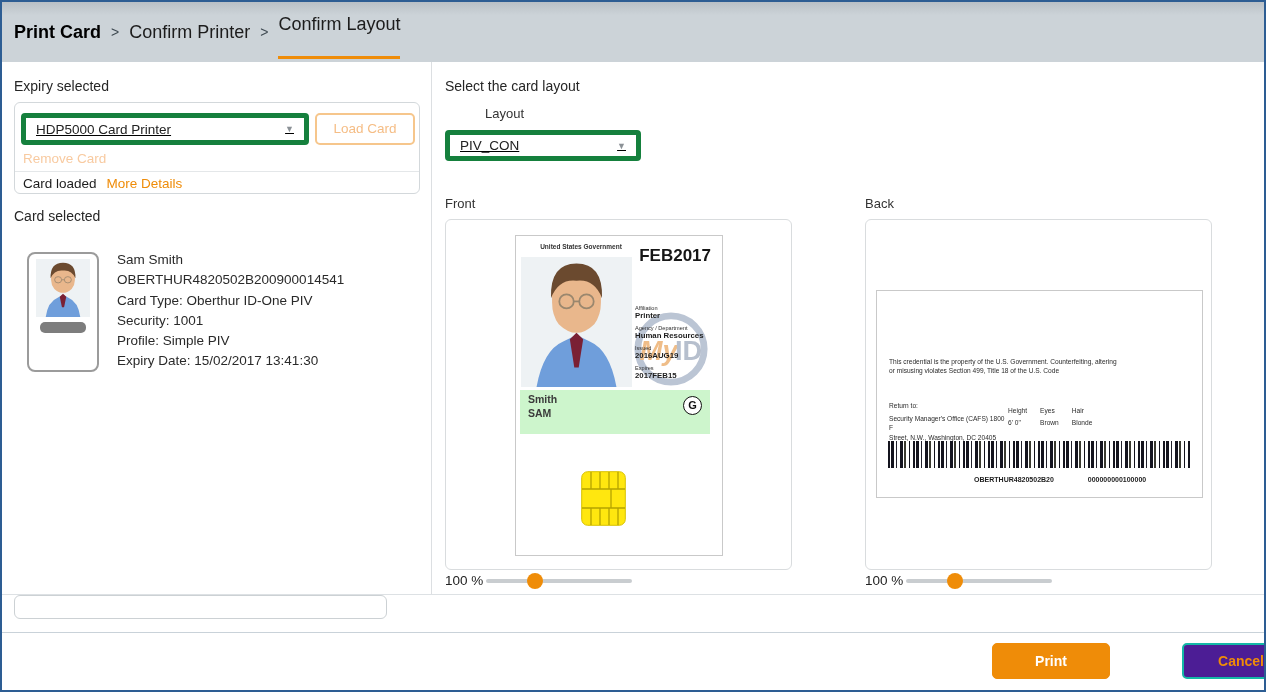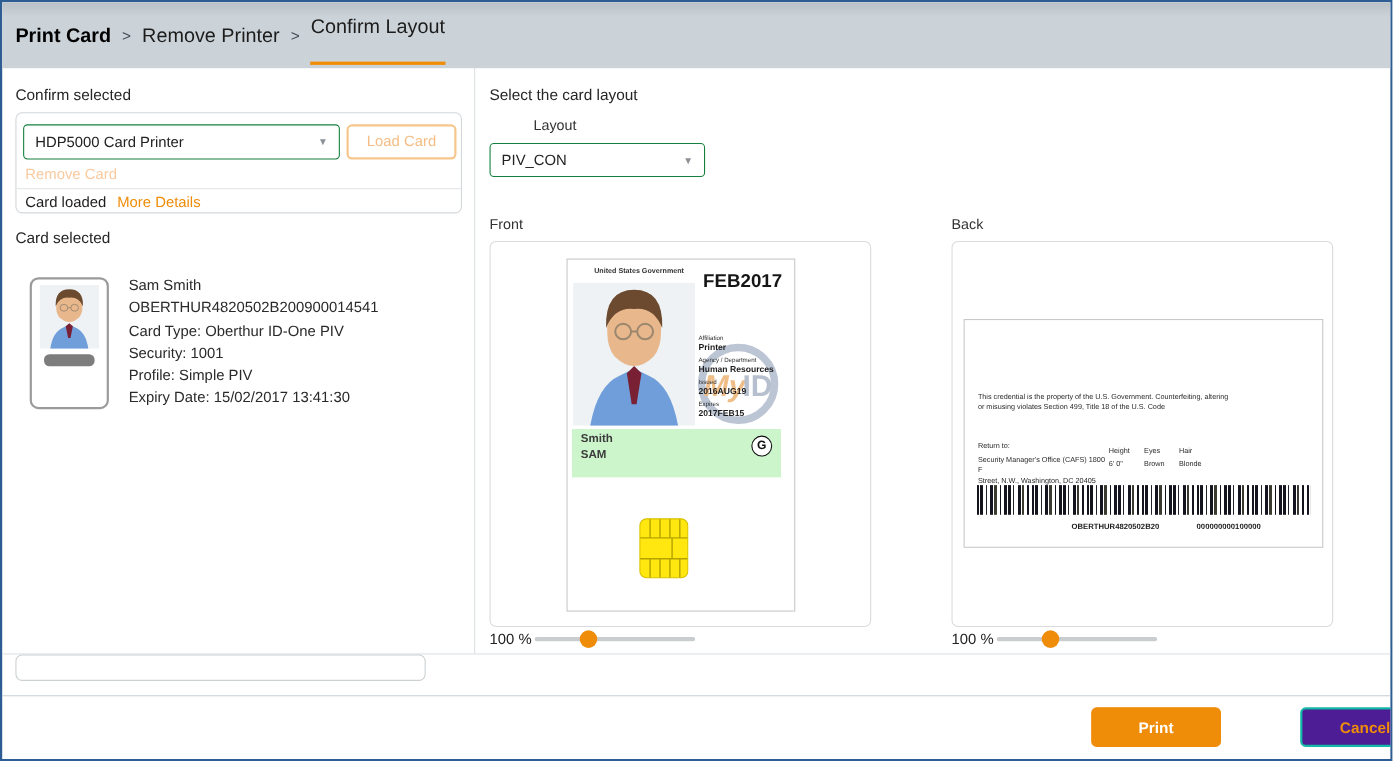--- a/index.html
+++ b/index.html
@@ -28,22 +28,22 @@
 
   .section-title { font-size:14px; color:#262626; }
 
   
   .printer-group {
     position:absolute; left:12px; top:100px; width:406px; height:92px;
     border:1px solid #d3d8db; border-radius:6px; background:#fff;
   }
   .dropdown {
     display:flex; align-items:center; justify-content:space-between;
-    background:#fff; border:1px solid #15803d; border-radius:4px;
-    padding:0 10px; cursor:pointer;
+    background:#fff; border:5px solid #15803d; border-radius:4px;
+    padding:0 10px; cursor:pointer;text-decoration:underline;
   }
   .dropdown .val { font-size:13.5px; color:#222; }
   .dropdown .chev { font-size:9px; color:#8b9196; }
   .load-card-btn {
     position:absolute; left:300px; top:10px; width:100px; height:32px;
     border:2px solid #f6c68c; border-radius:5px; background:#fff;
     color:#f5bd85; font-size:13.5px; text-align:center; line-height:28px; cursor:default;
   }
   .remove-card { position:absolute; left:8px; top:48px; font-size:13.5px; color:#f8caa0; cursor:default; }
   .group-sep { position:absolute; left:0px; right:0px; top:68px; height:1px; background:#e4e7e9; }
@@ -125,28 +125,28 @@
   .btn-cancel { left:1180px; background:#4c1d95; border:2px solid #14b8a6; color:#ef8c08; }
 </style>
 </head>
 <body>
 
 <div class="window">
 
   <div class="header">
     <span class="crumb first">Print Card</span>
     <span class="crumb-sep">&gt;</span>
-    <span class="crumb">Remove Printer</span>
+    <span class="crumb">Confirm Printer</span>
     <span class="crumb-sep">&gt;</span>
     <span class="crumb active">Confirm Layout</span>
   </div>
 
   <div class="vdivider"></div>
 
-  <div class="abs section-title" style="left:12px; top:76px;">Confirm selected</div>
+  <div class="abs section-title" style="left:12px; top:76px;">Expiry selected</div>
 
   <div class="printer-group">
     <div class="dropdown abs" style="left:6px; top:10px; width:288px; height:32px;">
       <span class="val">HDP5000 Card Printer</span>
       <span class="chev">▼</span>
     </div>
     <div class="load-card-btn">Load Card</div>
     <div class="remove-card">Remove Card</div>
     <div class="group-sep"></div>
     <div class="status-row">

